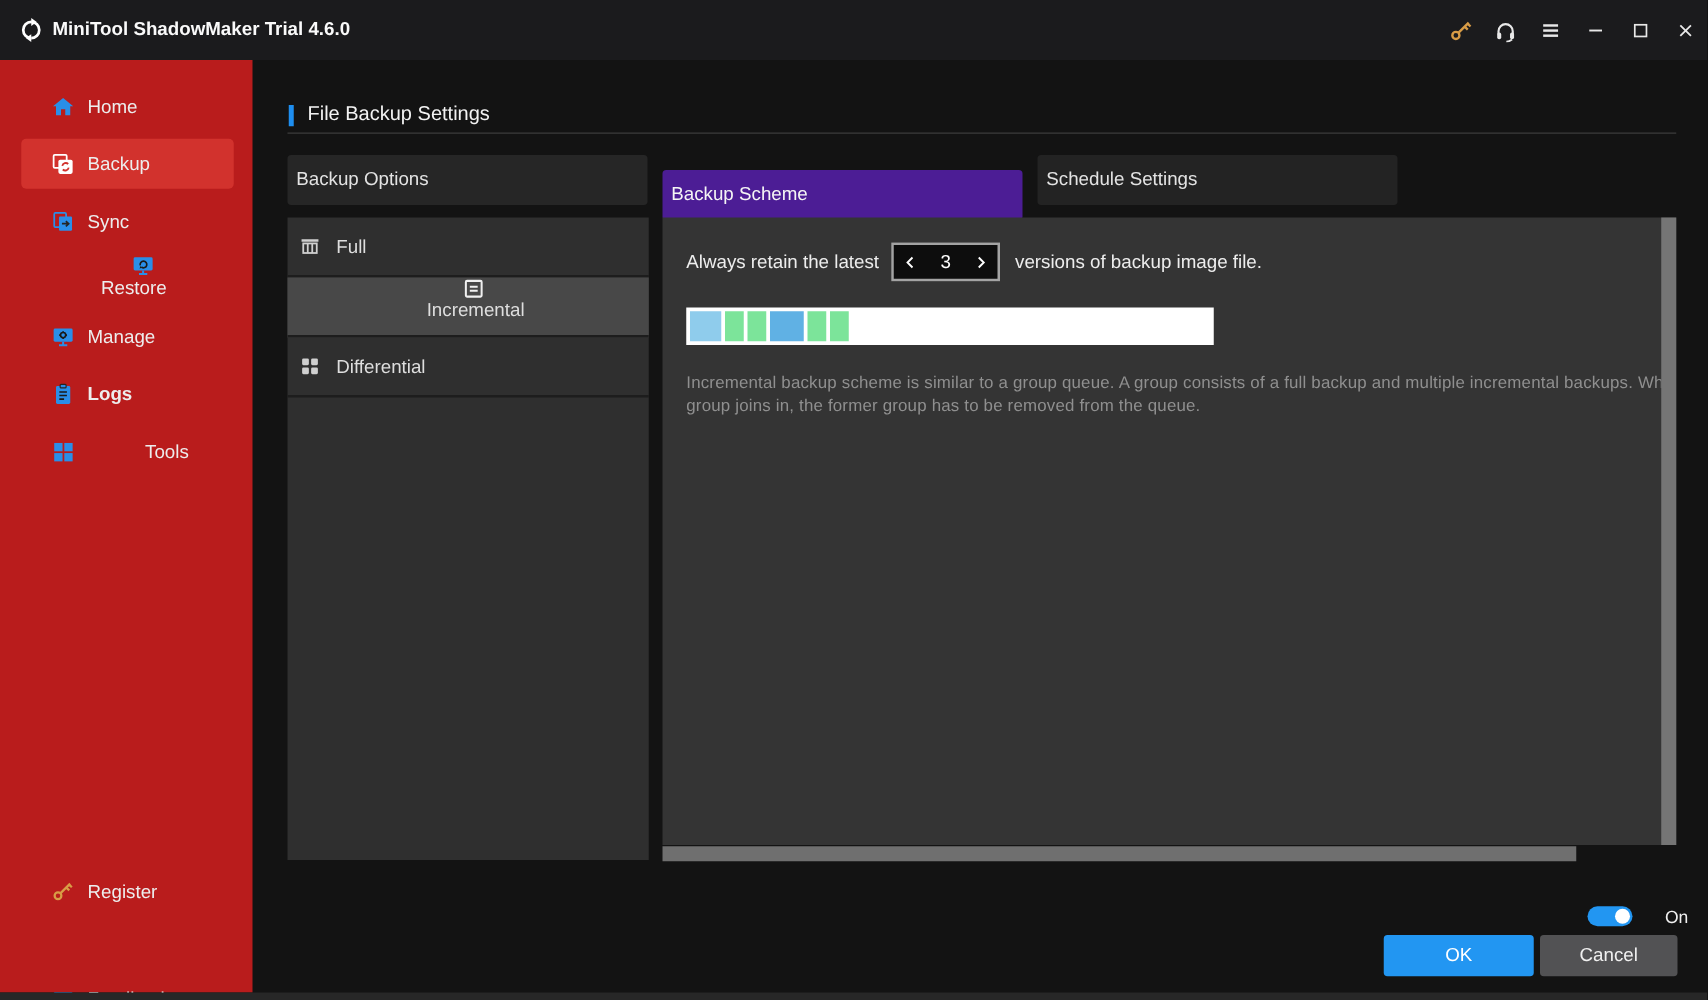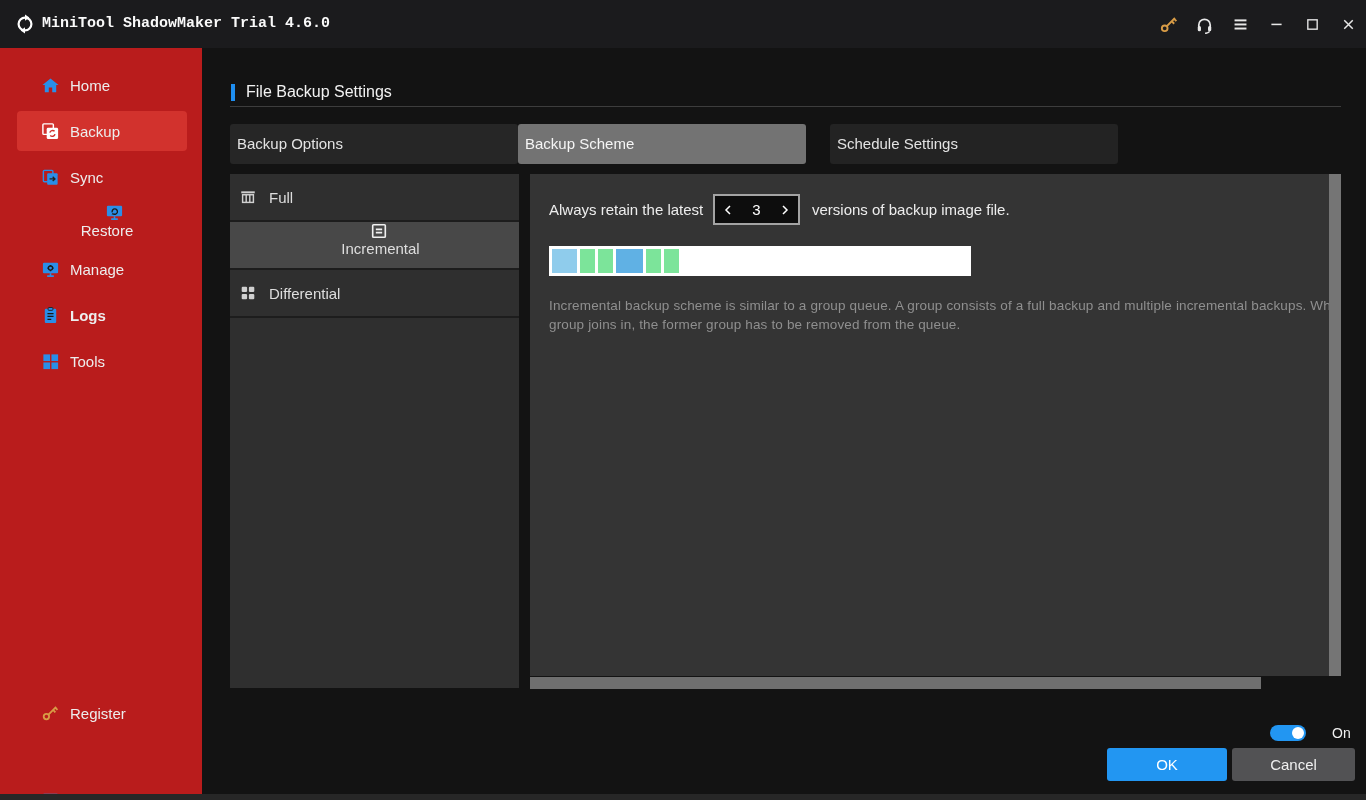--- a/index.html
+++ b/index.html
@@ -1,36 +1,36 @@
 <!DOCTYPE html>
 <html style="--accent-blue: #2296f2; --accent-blue-bright: #1e8ef0; --accent-red: #d2322d;"><head>
 <meta charset="utf-8">
 <style>
 *{margin:0;padding:0;box-sizing:border-box;}
 html,body{width:1366px;height:800px;overflow:hidden;background:#131313;font-family:"Liberation Sans",sans-serif;position:relative;color:#e8e8e8;}
 
 #titlebar{position:absolute;left:0;top:0;width:1366px;height:48px;background:#1b1b1d;}
 #logo{position:absolute;left:14px;top:13px;width:22px;height:22px;}
-#apptitle{position:absolute;left:42px;top:0;height:48px;line-height:48px;font-size:15px;font-weight:bold;color:#fafafa;font-family:Liberation Mono, monospace;}
+#apptitle{position:absolute;left:42px;top:0;height:48px;line-height:48px;font-size:15px;font-weight:bold;color:#fafafa;}
 #winbtns{position:absolute;right:0;top:0;height:48px;display:flex;}
 .wbtn{width:36px;height:48px;display:flex;align-items:center;justify-content:center;}
 
 #sidebar{position:absolute;left:0;top:48px;width:202px;height:746px;background:#b91c1c;}
 .navitem{position:absolute;left:17px;width:170px;height:40px;border-radius:4px;display:flex;align-items:center;}
 .navitem .nicon{width:19px;height:19px;margin-left:24px;flex:0 0 auto;}
 .navitem .nlabel{margin-left:10px;font-size:15px;color:#ededed;}
 .navitem.active{background:var(--accent-red,#d2322d);}
 
 #accentbar{position:absolute;left:231px;top:84px;width:4px;height:17px;background:var(--accent-blue-bright,#1e8ef0);}
 #pagetitle{position:absolute;left:246px;top:83px;font-size:16px;color:#f2f2f2;}
 #headrule{position:absolute;left:230px;top:106px;width:1111px;height:1px;background:#3d3d3d;}
 
 .tab{position:absolute;top:124px;width:288px;height:40px;border-radius:3px;font-size:15px;line-height:40px;padding-left:7px;color:#e3e3e3;background:#262626;}
 #tab1{left:230px;}
-#tab2{left:518px;background:#737373;color:#f5f5f5;}
+#tab2{left:530px;background:#4c1d95;color:#f5f5f5;margin-top:12px;}
 #tab3{left:830px;background:#232323;}
 
 #schemepanel{position:absolute;left:230px;top:174px;width:289px;height:514px;background:#2f2f2f;}
 .srow{height:48px;border-bottom:2px solid #1d1d1d;display:flex;align-items:center;}
 .srow .sicon{width:18px;height:18px;margin-left:9px;flex:0 0 auto;}
 .srow .slabel{margin-left:12px;font-size:15px;color:#dedede;}
 .srow.active{background:#484848;flex-direction:column;}
 
 #contentpanel{position:absolute;left:530px;top:174px;width:811px;height:502px;background:#343434;}
 #vscroll{position:absolute;left:1329px;top:174px;width:12px;height:502px;background:#757575;}
@@ -43,21 +43,21 @@
 #bar .seg{height:24px;flex:0 0 auto;}
 #desc{position:absolute;left:549px;top:296px;width:780px;height:40px;overflow:hidden;font-size:13.5px;letter-spacing:0.15px;line-height:19px;color:#8f8f8f;}
 #desc div{white-space:nowrap;}
 
 #hscroll{position:absolute;left:530px;top:677px;width:731px;height:12px;background:#6f6f6f;}
 
 #toggle{position:absolute;left:1270px;top:725px;width:36px;height:16px;border-radius:8px;background:var(--accent-blue,#2296f2);}
 #knob{position:absolute;right:2px;top:2px;width:12px;height:12px;border-radius:50%;background:#fff;}
 #togglelabel{position:absolute;left:1316px;top:725px;height:16px;line-height:16px;font-size:14px;color:#f0f0f0;margin-left:16px;}
 #okbtn{position:absolute;left:1107px;top:748px;width:120px;height:33px;background:var(--accent-blue,#2296f2);border-radius:3px;text-align:center;line-height:33px;font-size:15px;color:#fff;}
-#cancelbtn{position:absolute;left:1232px;top:748px;width:123px;height:33px;background:#525254;border-radius:3px;text-align:center;line-height:33px;font-size:15px;color:#f0f0f0;}
+#cancelbtn{position:absolute;left:1232px;top:748px;width:110px;height:33px;background:#525254;border-radius:3px;text-align:center;line-height:33px;font-size:15px;color:#f0f0f0;}
 #bottomstrip{position:absolute;left:0;top:794px;width:1366px;height:6px;background:#272727;}
 svg{display:block;}
 </style>
 </head>
 <body>
 
 <div id="titlebar">
   <div id="logo">
     <svg viewBox="0 0 24 24" width="22" height="22">
       <path d="M12 19 A7 7 0 0 1 12 5" stroke="#fff" stroke-width="2.4" fill="none"></path>
@@ -161,21 +161,21 @@
   <div class="navitem" style="top:247px;font-weight:bold;">
     <span class="nicon">
       <svg viewBox="0 0 20 20" width="19" height="19">
         <rect x="4" y="3" width="12" height="15" rx="1.2" fill="#2a8ee8"></rect>
         <rect x="7.5" y="1.6" width="5" height="3" rx="0.8" fill="#2a8ee8" stroke="#242424" stroke-width="1"></rect>
         <path d="M6.8 8 h6.4 M6.8 11 h6.4 M6.8 14 h4" stroke="#1a1a1a" stroke-width="1.3"></path>
       </svg>
     </span>
     <span class="nlabel">Logs</span>
   </div>
-  <div class="navitem" style="top:293px;">
+  <div class="navitem" style="top:293px;gap:46px;">
     <span class="nicon">
       <svg viewBox="0 0 20 20" width="19" height="19">
         <rect x="2.5" y="2.5" width="7" height="7" fill="#2a8ee8"></rect>
         <rect x="11" y="2.5" width="7" height="7" fill="#2a8ee8"></rect>
         <rect x="2.5" y="11" width="7" height="7" fill="#2a8ee8"></rect>
         <rect x="11" y="11" width="7" height="7" fill="#2a8ee8"></rect>
       </svg>
     </span>
     <span class="nlabel">Tools</span>
   </div>

